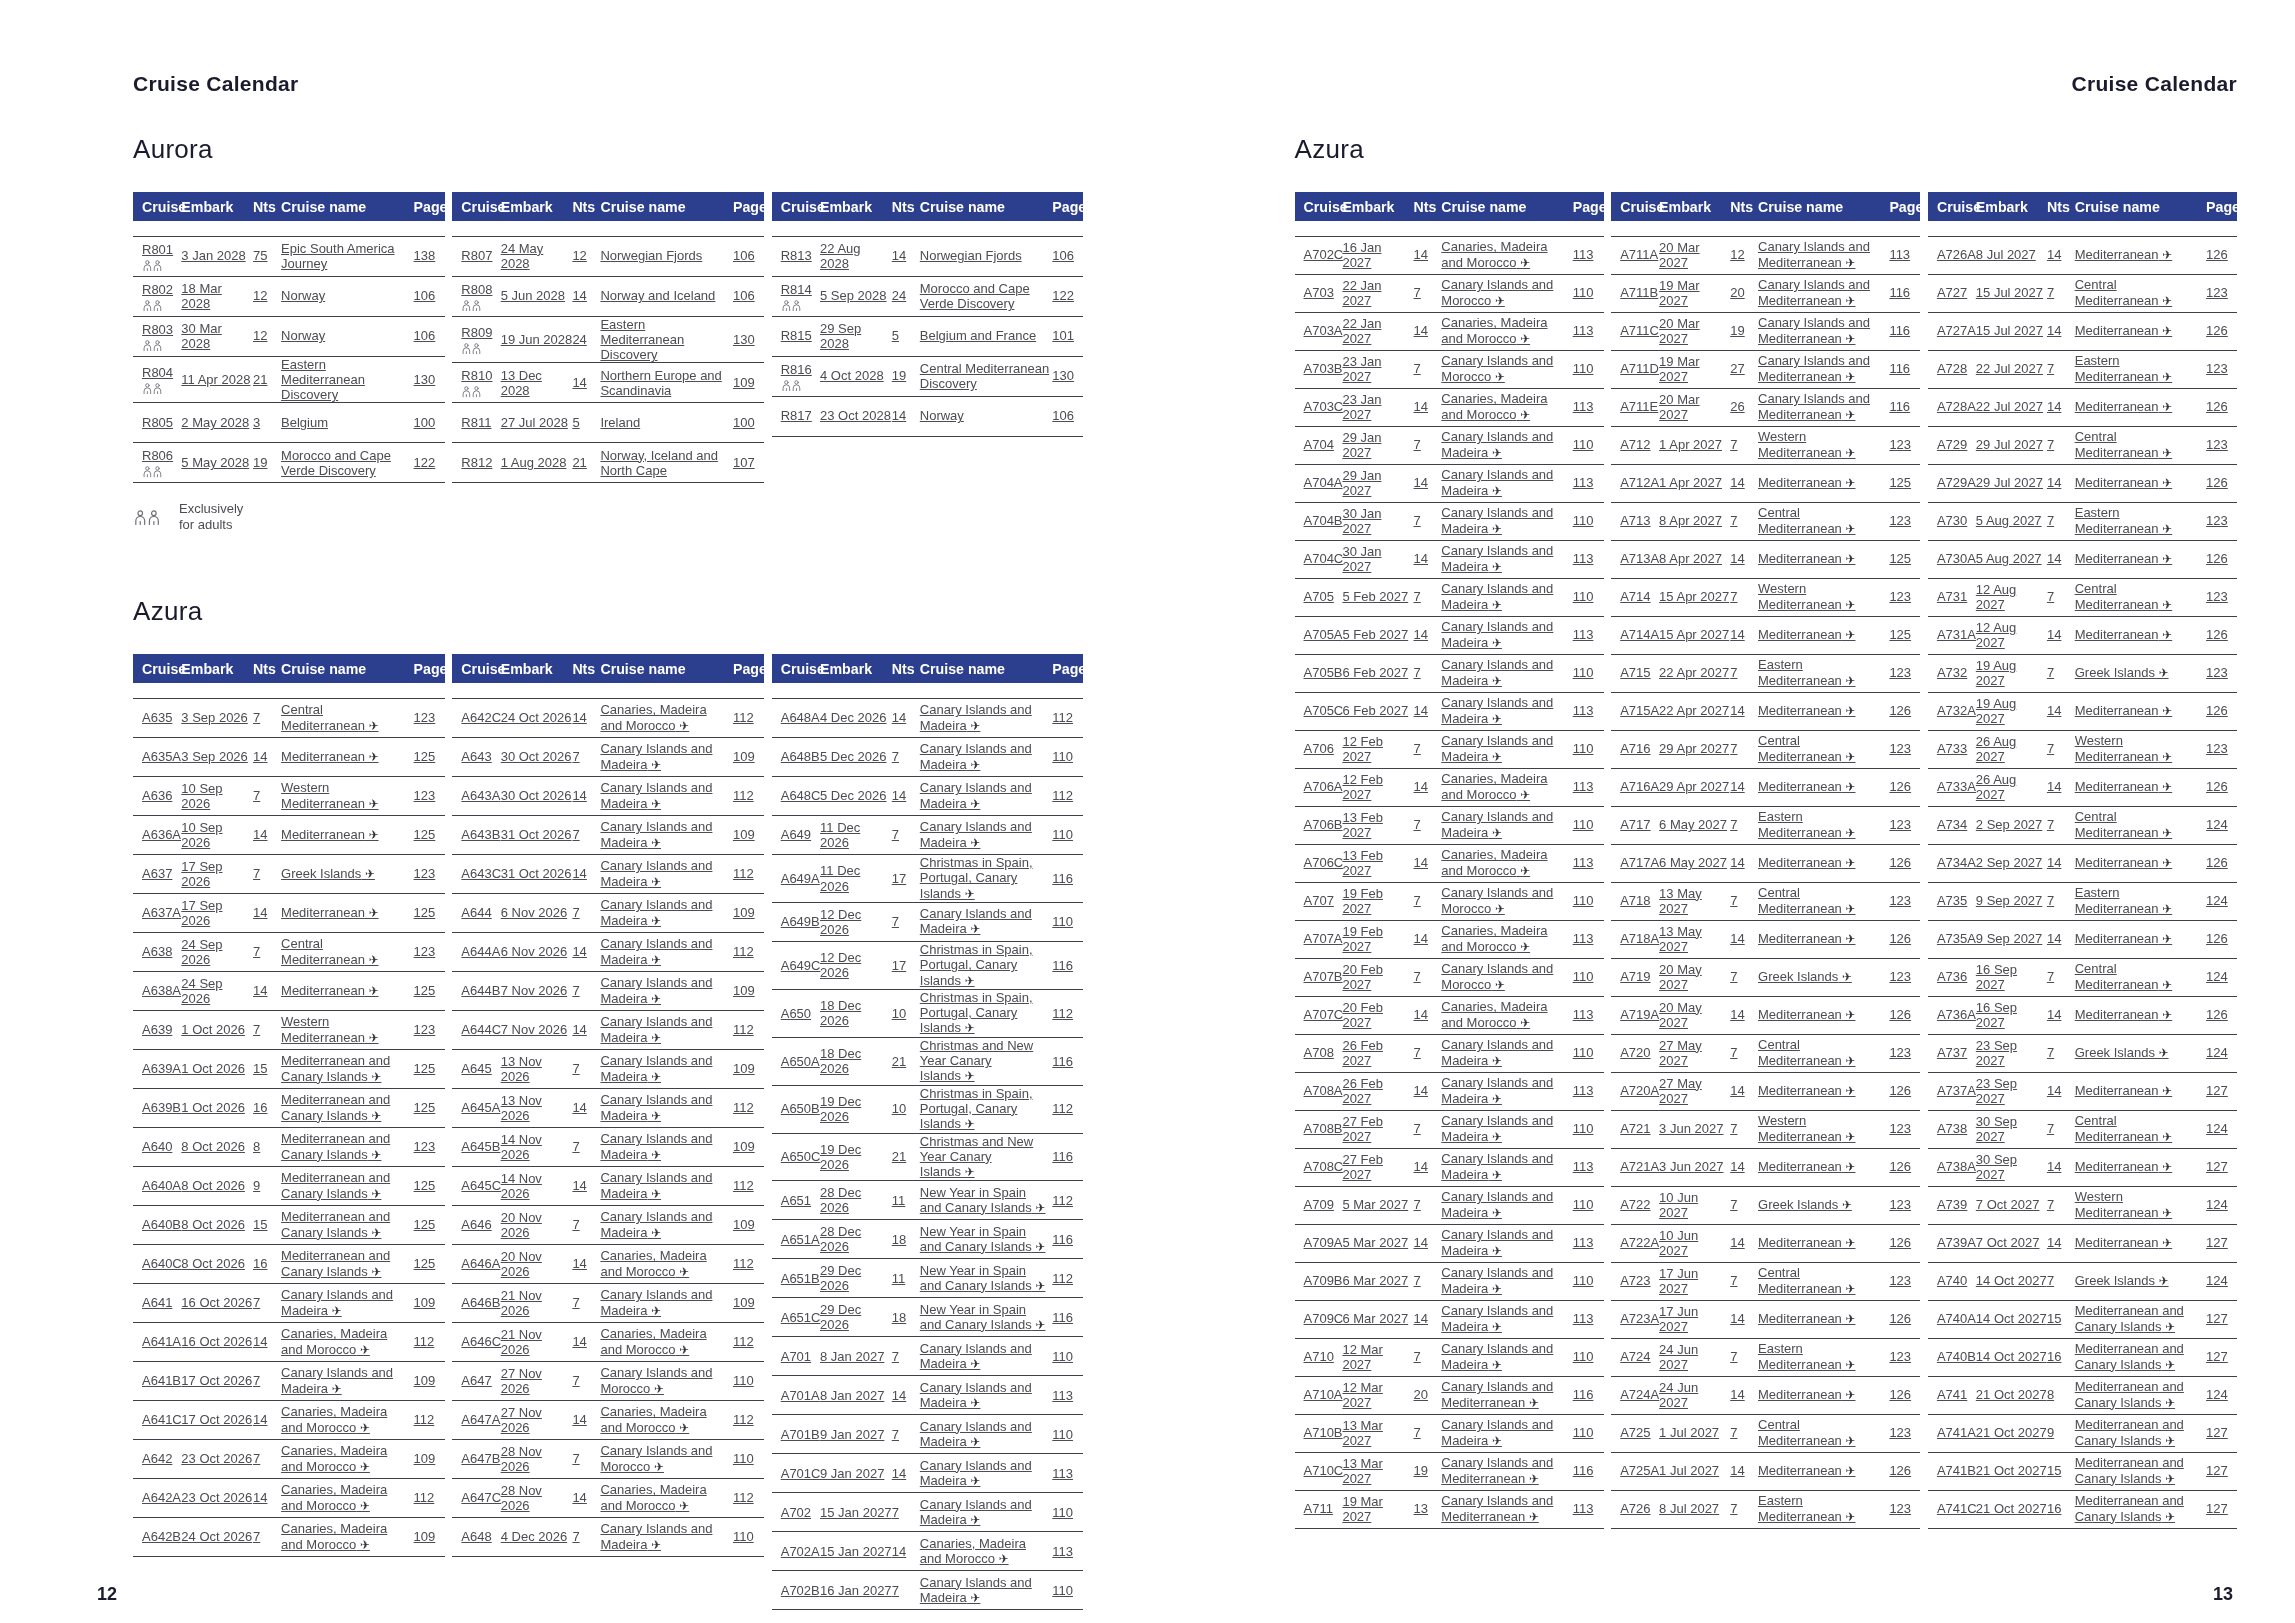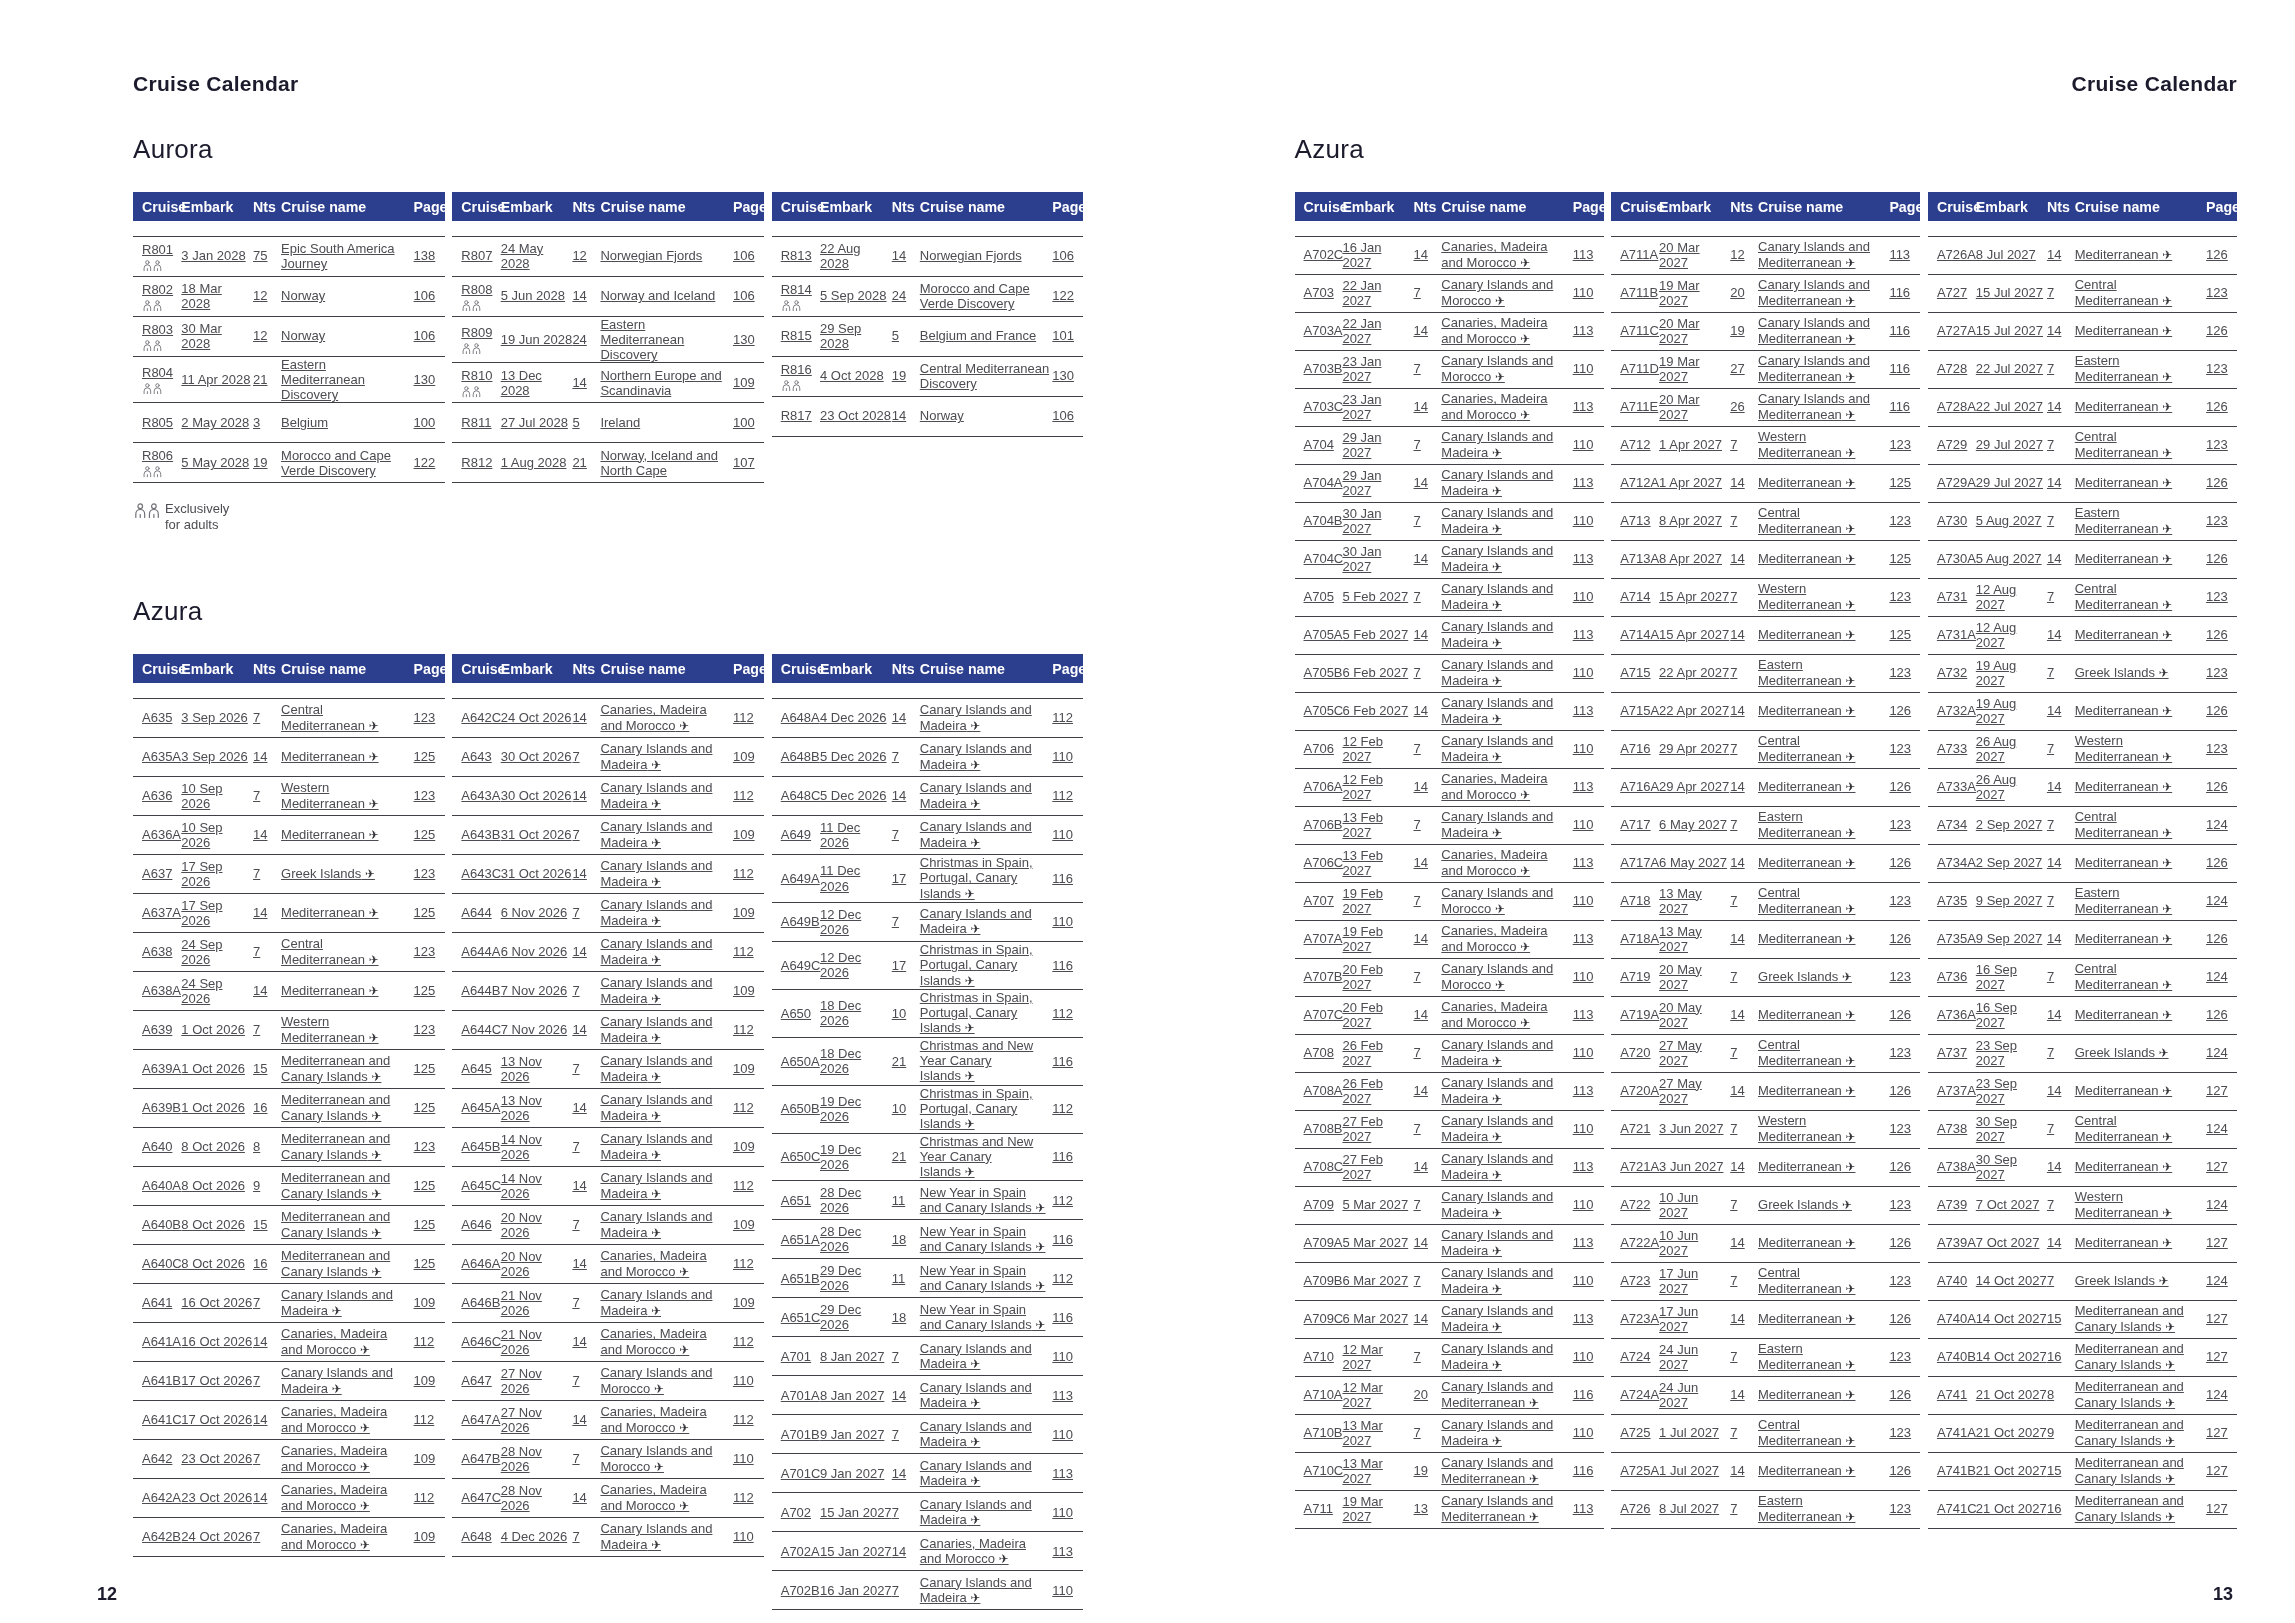--- a/index.html
+++ b/index.html
@@ -50,21 +50,21 @@
     border-top:1.1px solid var(--rule);
     font-size:13px;line-height:15.3px;color:var(--body-text);
   }
   .rows-a .trow{min-height:40px;}
   .rows-b .trow{min-height:39px;}
   .rows-c .trow{min-height:38px;}
   .code{display:block;}
   .adults-ic{display:block;width:21.5px;height:11.8px;margin-top:2.1px;}
   .plane{font-family:"DejaVu Sans",sans-serif;font-size:11.8px;color:#333339;}
   .legend{
-    display:flex;align-items:flex-start;gap:3px;
+    display:flex;align-items:center;gap:17px;
     margin-top:18px;font-size:13px;line-height:16px;color:var(--body-text);
   }
   .legend-ic{width:29px;height:16px;margin-top:1.4px;flex:0 0 auto;}
   .folio{position:absolute;bottom:18px;font-size:18px;font-weight:700;color:var(--heading);}
   .folio-left{left:97px;}
   .folio-right{right:62px;}
 </style>
 </head>
 <body>
 

